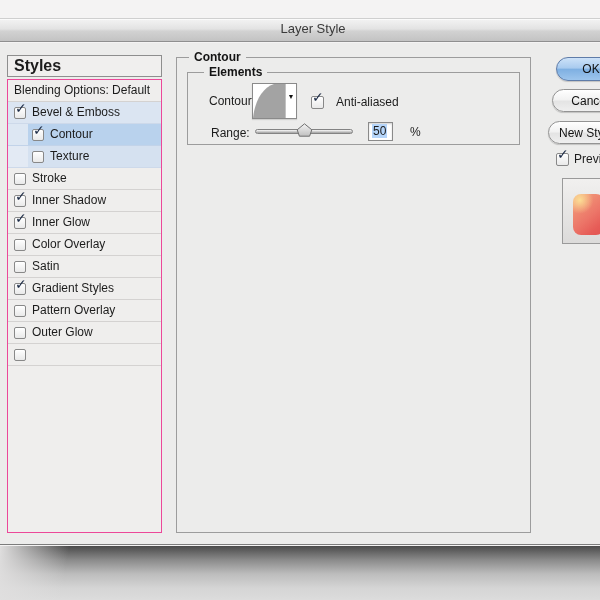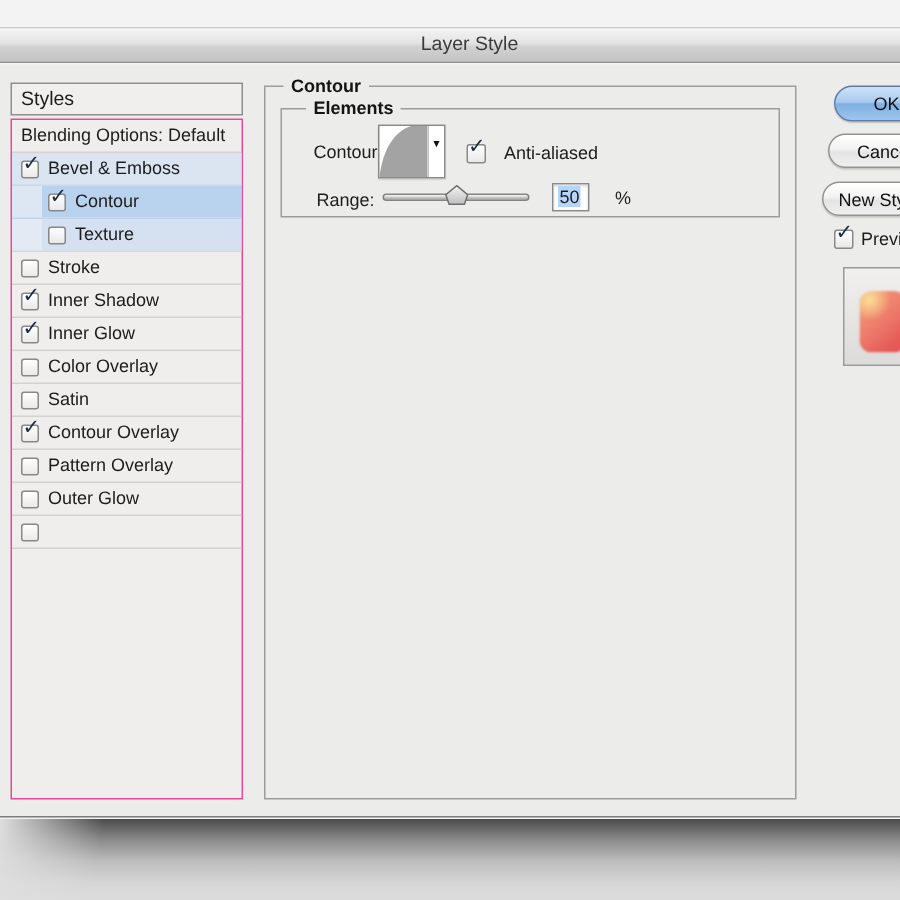--- a/index.html
+++ b/index.html
@@ -36,21 +36,21 @@
   }
   .drop-shadow-fade {
     left:0; top:546px; width:90px; height:54px;
     background:linear-gradient(100deg,#e0dfdf 0%,rgba(224,223,223,0) 70%);
   }
 
   
   .styles-header {
     left:7px; top:55px; width:155px; height:22px;
     background:#f0efee; border:1px solid #8e8e8e;
-    font-size:13px; line-height:20px; padding-left:6px;
+    font-size:16px; line-height:20px; padding-left:6px;font-weight:bold;
   }
   .styles-list {
     left:7px; top:79px; width:155px; height:454px;
     background:#efeeed; border:1px solid #ec4899;
   }
   .row {
     height:22px; line-height:21px; font-size:12px;
     border-bottom:1px solid #d4d2d1;
     display:flex; align-items:center; padding-left:6px;
     white-space:nowrap; cursor:default;
@@ -211,21 +211,21 @@
 
   <div class="row">
     <span class="cb"></span>
     <span>Satin</span>
   </div>
 
   <div class="row">
     <span class="cb">
         <span class="check">✓</span>
       </span>
-    <span>Contour Overlay</span>
+    <span>Gradient Styles</span>
   </div>
 
   <div class="row">
     <span class="cb"></span>
     <span>Pattern Overlay</span>
   </div>
 
   <div class="row">
     <span class="cb"></span>
     <span>Outer Glow</span>

